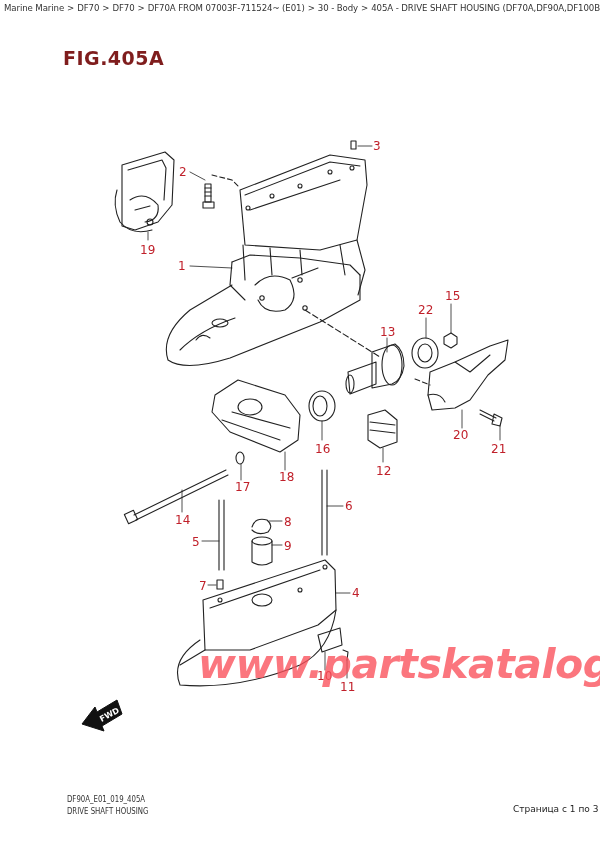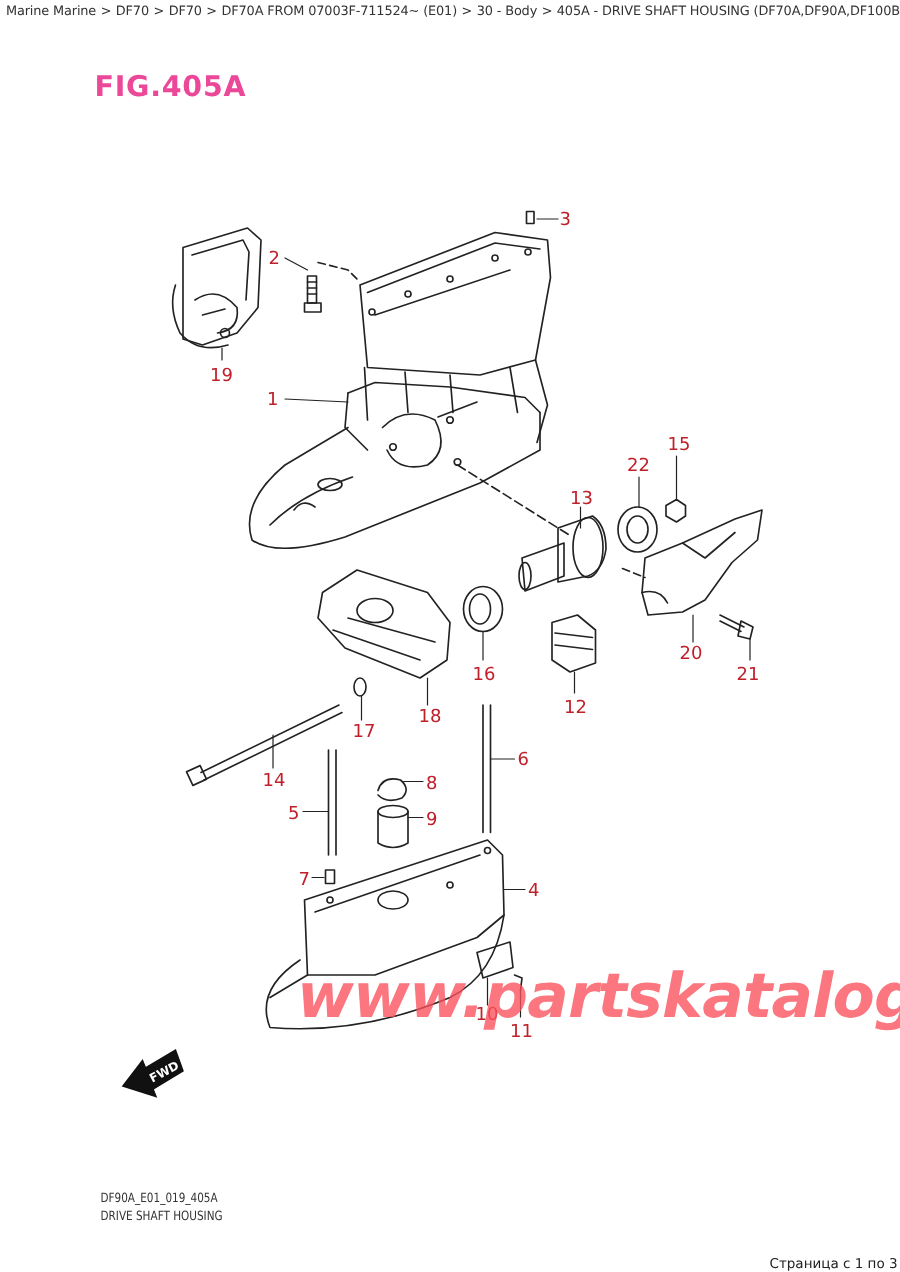--- a/index.html
+++ b/index.html
@@ -1,26 +1,26 @@
 <!DOCTYPE html>
 <html><head>
 <meta charset="utf-8">
 <style>
   html, body { margin: 0; padding: 0; background: #ffffff; }
   body { width: 600px; height: 848px; position: relative; overflow: hidden; font-family: "DejaVu Sans", sans-serif; }
   .breadcrumb { position: absolute; left: 4px; top: 3px; font-size: 8.6px; color: #333; white-space: nowrap; letter-spacing: -0.1px; }
   .breadcrumb span.sep { margin: 0 3px; }
-  .fig-title { position: absolute; left: 63px; top: 47px; font-family: "DejaVu Sans", sans-serif; font-weight: bold; font-size: 19px; color: #ec4899; letter-spacing: 0.5px; }
+  .fig-title { position: absolute; left: 63px; top: 47px; font-family: "DejaVu Sans", sans-serif; font-weight: bold; font-size: 19px; color: #7f1d1d; letter-spacing: 0.5px; }
   svg.diagram { position: absolute; left: 0; top: 0; }
   .callout { font-family: "DejaVu Sans", sans-serif; font-size: 12px; fill: #c0202a; }
   .watermark { position: absolute; left: 198px; top: 640px; font-family: "DejaVu Sans", sans-serif; font-weight: bold; font-style: italic; font-size: 41px; color: rgba(250,80,90,0.78); white-space: nowrap; letter-spacing: -0.5px; }
   .caption { position: absolute; left: 67px; font-family: "DejaVu Sans", sans-serif; font-size: 8.5px; color: #333; white-space: nowrap; transform: scaleX(0.82); transform-origin: left top; }
   .caption.code { top: 794px; }
   .caption.name { top: 806px; }
-  .pagination { position: absolute; left: 513px; top: 838px; font-size: 9px; color: #222; white-space: nowrap; }
+  .pagination { position: absolute; left: 513px; top: 804px; font-size: 9px; color: #222; white-space: nowrap; }
 </style>
 </head>
 <body>
 
 <div class="breadcrumb">
   <a>Marine Marine</a><span class="sep">&gt;</span><a>DF70</a><span class="sep">&gt;</span><a>DF70</a><span class="sep">&gt;</span><a>DF70A FROM 07003F-711524~ (E01)</a><span class="sep">&gt;</span><a>30 - Body</a><span class="sep">&gt;</span><span>405A - DRIVE SHAFT HOUSING (DF70A,DF90A,DF100B)</span>
 </div>
 
 <div class="fig-title">FIG.405A</div>
 

